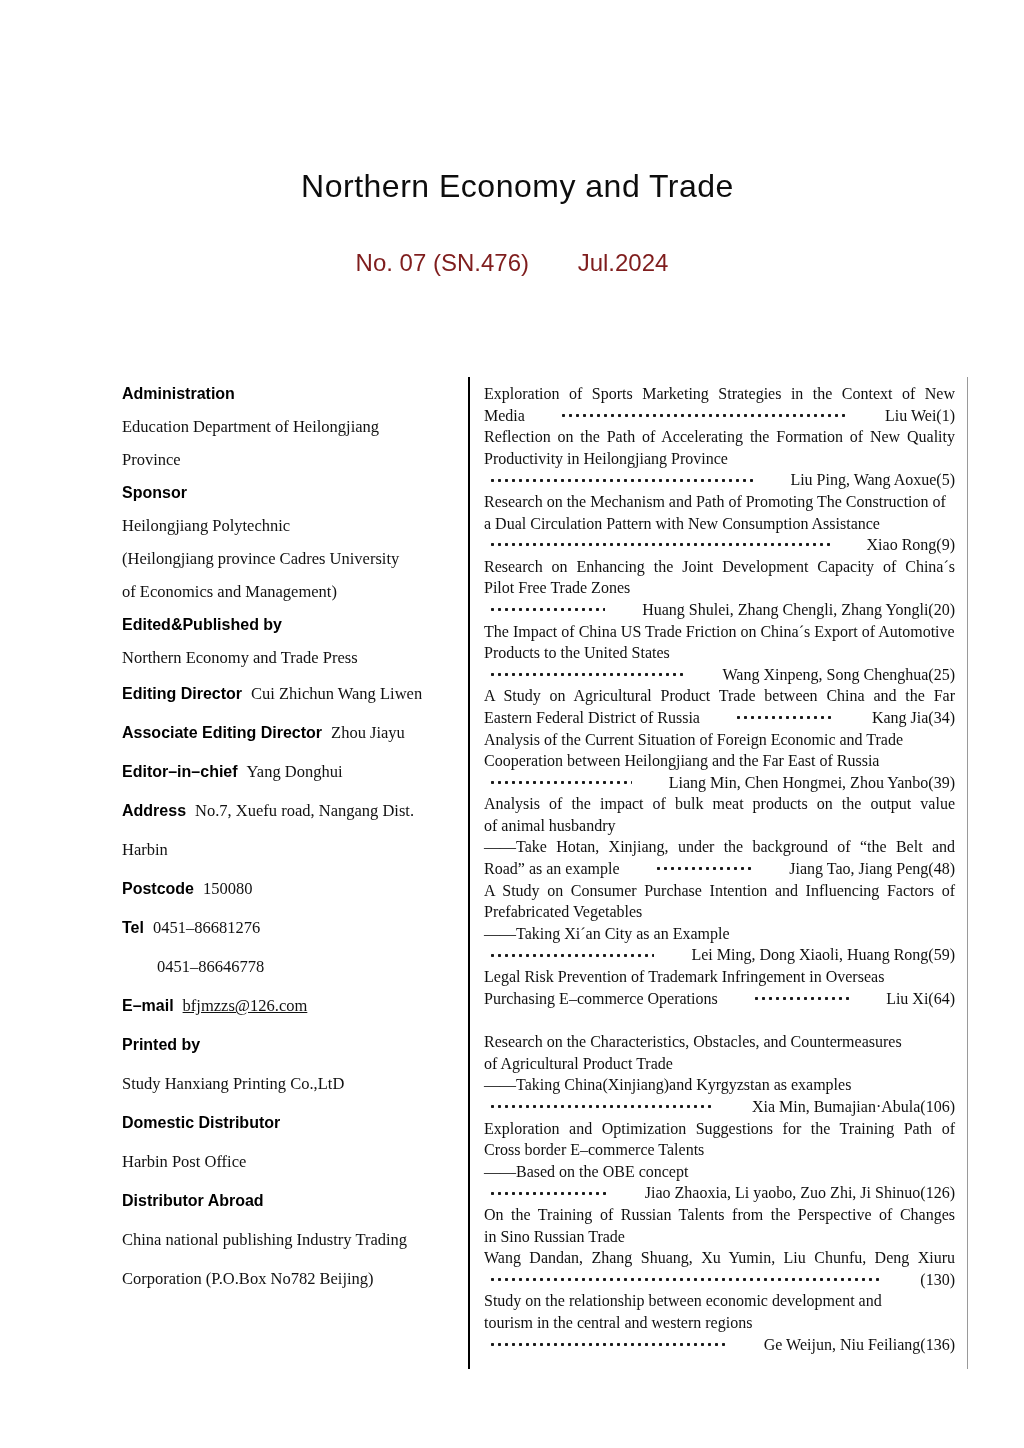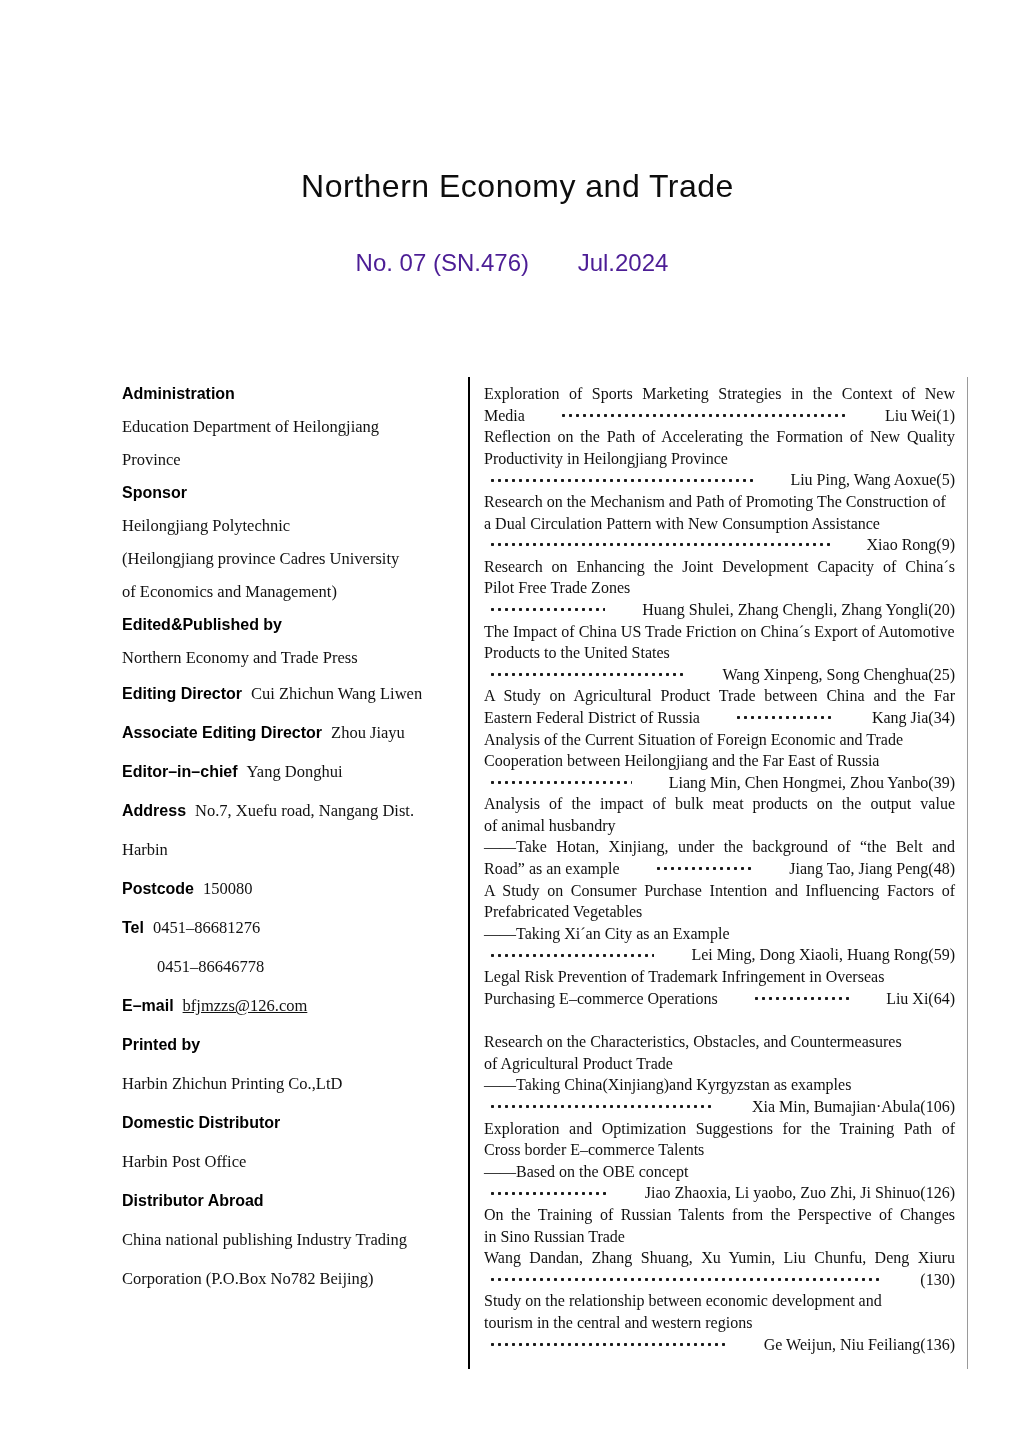--- a/index.html
+++ b/index.html
@@ -5,21 +5,21 @@
   html,body{margin:0;padding:0;background:#ffffff;}
   body{width:1024px;height:1448px;position:relative;overflow:hidden;
        font-family:"Liberation Serif", serif;color:#111;}
   .page{width:1024px;height:1448px;background:#fff;}
 
   
   .masthead{padding-top:168px;text-align:center;}
   .journal-title{font-family:"Liberation Sans", sans-serif;font-size:32px;
                  font-weight:500;letter-spacing:0.5px;color:#0d0d0d;padding-left:11px;}
   .issue-line{margin-top:44px;font-family:"Liberation Sans", sans-serif;
-              font-size:24px;color:#4c1d95;}
+              font-size:24px;color:#7f1d1d;}
   .issue-line .date{margin-left:42px;}
 
   
   .columns{display:flex;margin:100px 0 0 122px;align-items:stretch;}
   .left-col{width:328px;flex:none;padding-right:18px;}
   .right-col{width:500px;flex:none;box-sizing:border-box;
              border-left:2px solid #000;border-right:1px solid #9a9a9a;
              padding:6px 12px 14px 14px;}
 
   
@@ -93,21 +93,21 @@
         </div>
         <div class="info-row">
           <div class="iline"><span class="ilabel">Tel</span><span class="ival">0451–86681276</span></div>
           <div class="iline indent">0451–86646778</div>
         </div>
         <div class="info-row">
           <div class="iline"><span class="ilabel">E–mail</span><span class="ival u">bfjmzzs@126.com</span></div>
         </div>
         <div class="info-row">
           <div class="iline"><span class="ilabel">Printed by</span></div>
-          <div class="iline">Harbin Zhichun Printing Co.,LtD</div>
+          <div class="iline">Study Hanxiang Printing Co.,LtD</div>
         </div>
         <div class="info-row">
           <div class="iline"><span class="ilabel">Domestic Distributor</span></div>
           <div class="iline">Harbin Post Office</div>
         </div>
         <div class="info-row">
           <div class="iline"><span class="ilabel">Distributor Abroad</span></div>
           <div class="iline">China national publishing Industry Trading</div>
           <div class="iline">Corporation (P.O.Box No782 Beijing)</div>
         </div>

